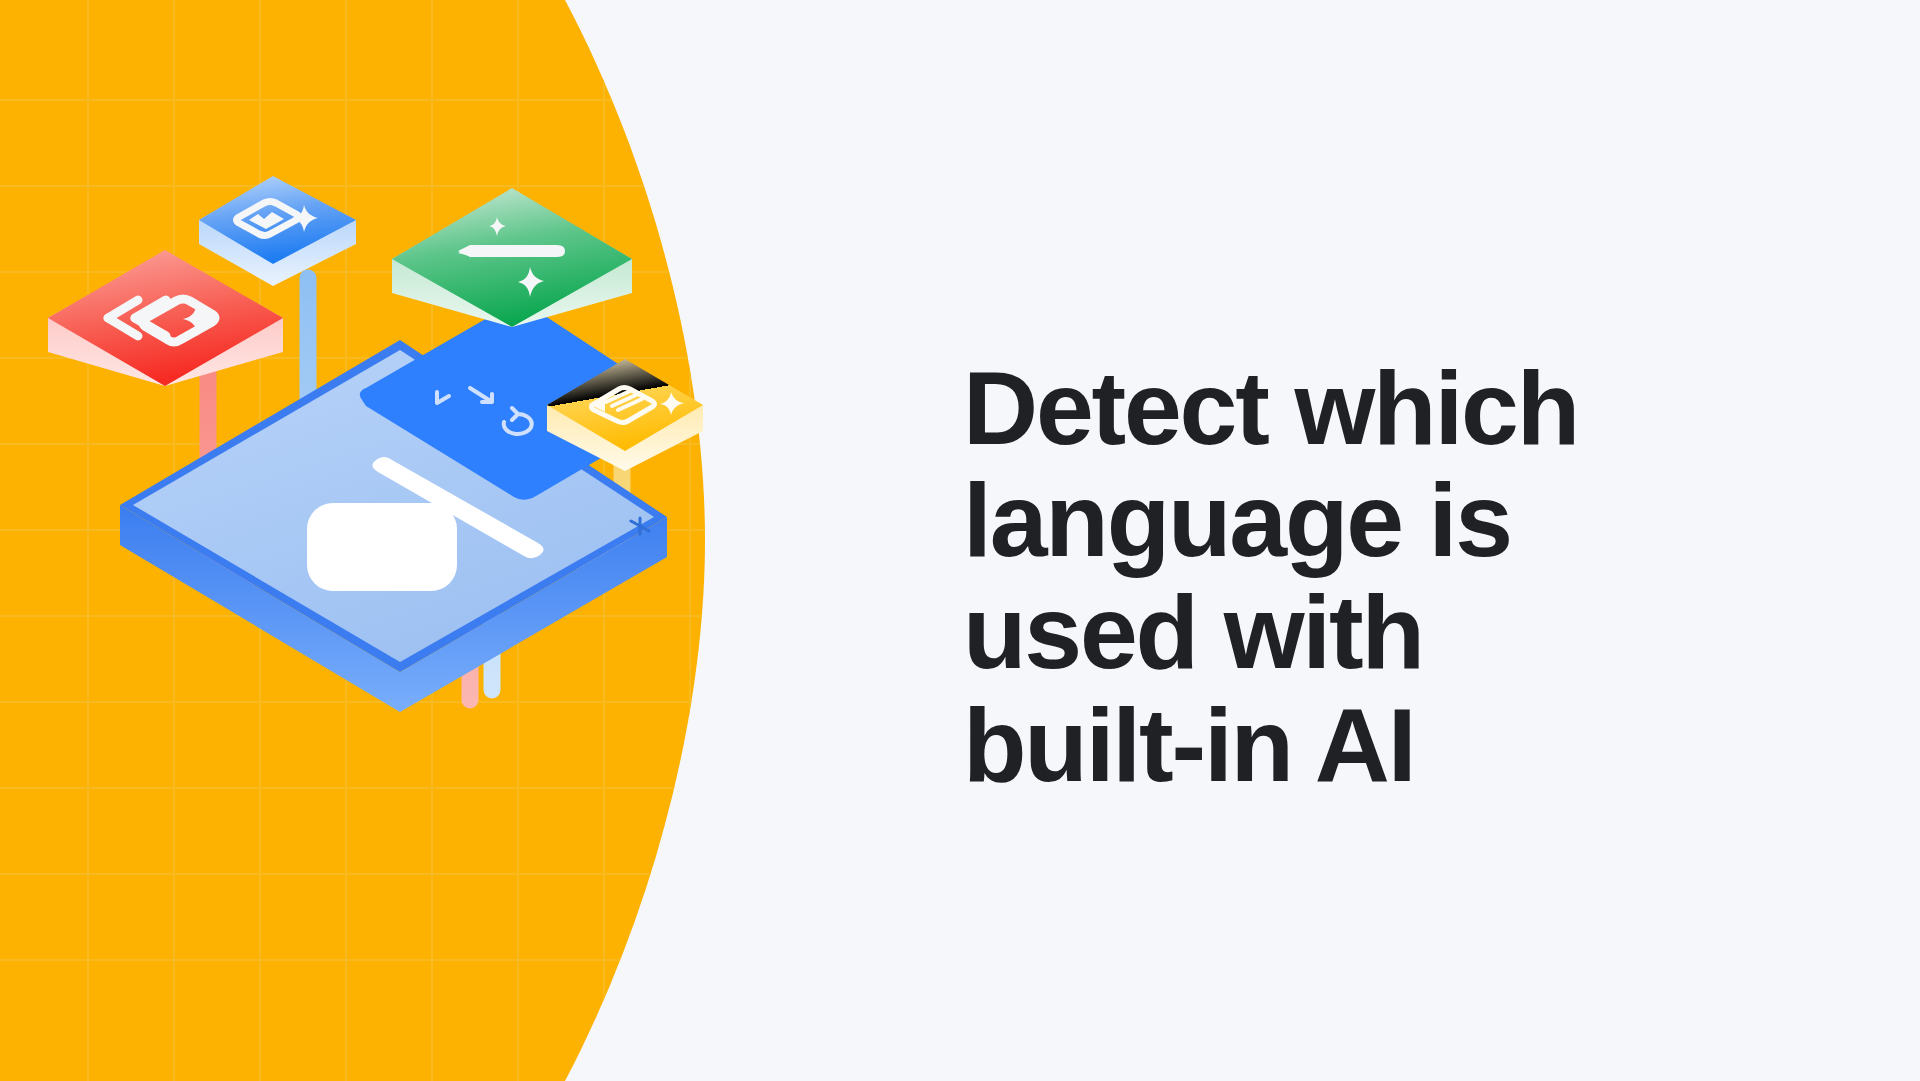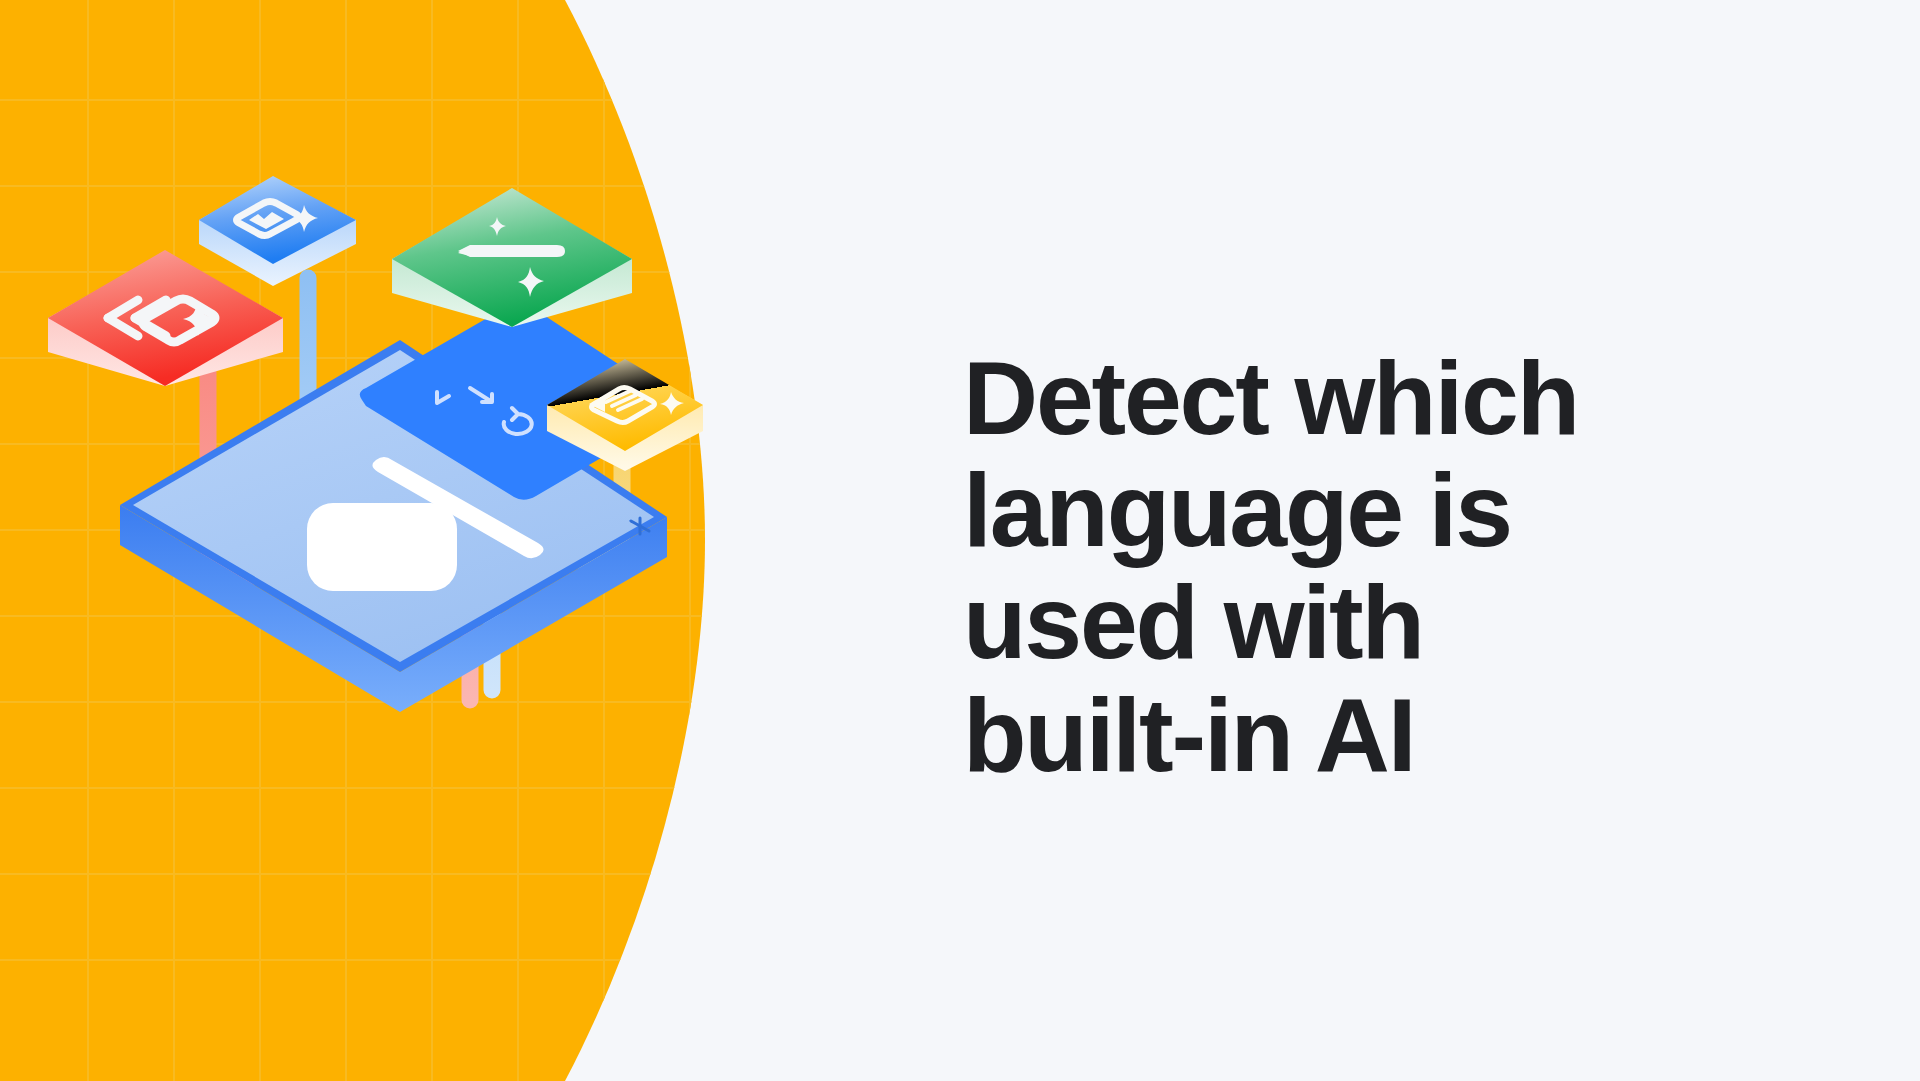--- a/index.html
+++ b/index.html
@@ -31,21 +31,21 @@
   .illustration {
     position: absolute;
     left: 0;
     top: 0;
     width: 900px;
     height: 1081px;
   }
   .headline {
     position: absolute;
     left: 963px;
-    top: 272px;
+    top: 282px;
     width: 840px;
     color: #202124;
     font-family: "Liberation Sans", sans-serif;
     font-size: 104px;
     line-height: 1.08;
     font-weight: 700;
     letter-spacing: -2.2px;
     white-space: pre-line;
   }
 </style>

